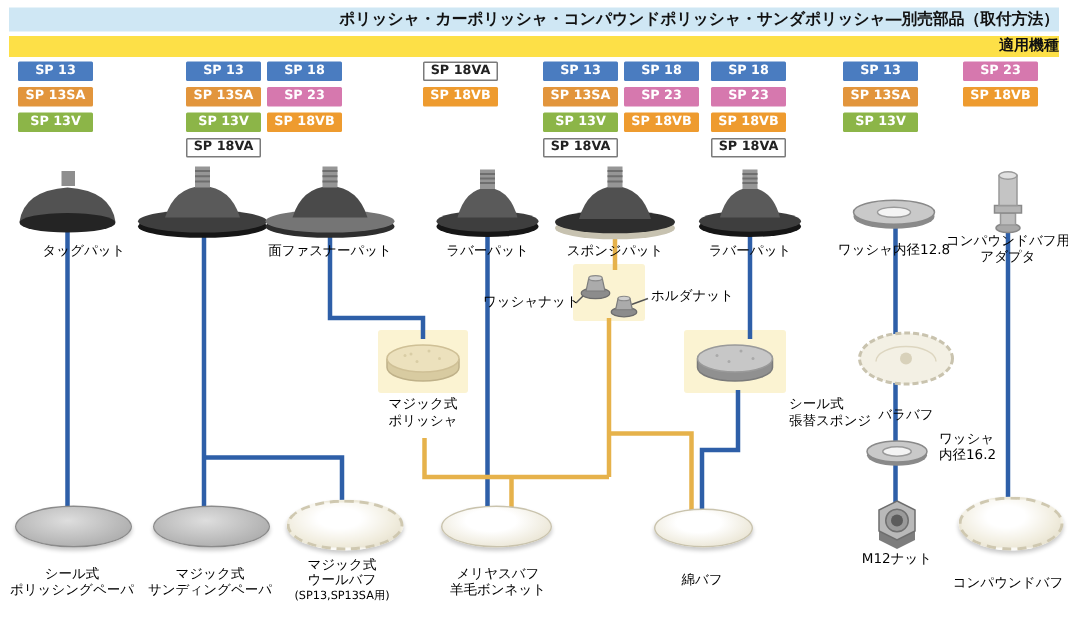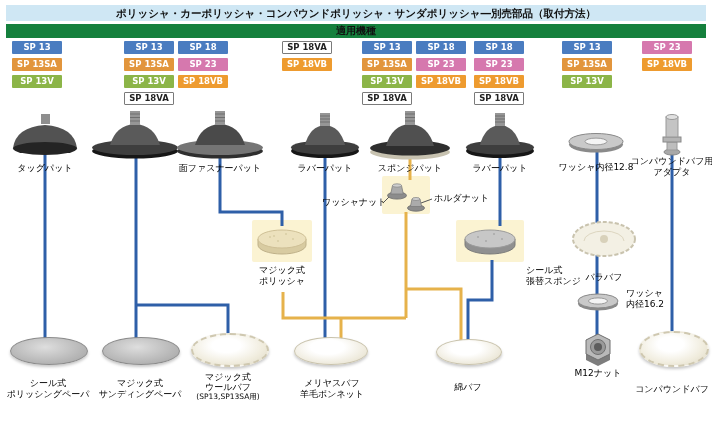--- a/index.html
+++ b/index.html
@@ -1,18 +1,18 @@
 <!DOCTYPE html>
 <html><head>
 <meta charset="utf-8">
 <style>
   html,body{margin:0;padding:0;background:#fff;}
   .stage{position:relative;width:712px;height:424px;background:#ffffff;overflow:hidden;
          font-family:"DejaVu Sans","Liberation Sans",sans-serif;color:#111;}
-  .bar{position:absolute;left:6px;width:700px;text-align:center;font-weight:bold;z-index:4;}
+  .bar{position:absolute;left:6px;width:700px;text-align:right;font-weight:bold;z-index:4;}
   .bar-title{top:5px;height:16px;line-height:16px;font-size:10.5px;}
   .bar-models{top:24px;height:14px;line-height:14px;font-size:10px;}
   .badge{position:absolute;width:50px;height:13px;line-height:13px;text-align:center;
          font-size:8.5px;font-weight:bold;color:#fff;border-radius:1px;z-index:4;}
   .badge--va{color:#222;border:1px solid #7a7a7a;line-height:11px;box-sizing:border-box;}
   .lbl{position:absolute;font-size:9px;line-height:11px;color:#000;z-index:5;}
   .lbl.c{text-align:center;}
   .lbl span{display:block;}
   .lbl .small{font-size:7.5px;}
   .box{position:absolute;border-radius:2px;z-index:1;}
@@ -23,21 +23,21 @@
   .disc-white{background:radial-gradient(ellipse at 45% 35%, #ffffff 30%, #eeeadc 70%, #ddd7c2);border:1px solid #c9c3ad;}
   .disc-fluff{background:radial-gradient(ellipse at 45% 35%, #ffffff 25%, #f0ecdd 65%, #ddd7c2);border:2px dashed #cfc8b0;}
   .note{position:absolute;left:8px;top:407px;width:700px;font-size:9.5px;color:#000;z-index:4;}
 </style>
 </head>
 <body>
 
 <div class="stage">
 
   <div class="bar bar-title" style="background: rgb(207, 231, 244);">ポリッシャ・カーポリッシャ・コンパウンドポリッシャ・サンダポリッシャ―別売部品（取付方法）</div>
-  <div class="bar bar-models" style="background: #15803d;">適用機種</div>
+  <div class="bar bar-models" style="background: #fde047;">適用機種</div>
 
   <span class="badge" style="left: 12px; top: 41px; background: rgb(74, 124, 192);">SP 13</span>
   <span class="badge" style="left: 12px; top: 58px; background: rgb(226, 149, 60);">SP 13SA</span>
   <span class="badge" style="left: 12px; top: 75px; background: rgb(140, 181, 72);">SP 13V</span>
 
   <span class="badge" style="left: 124px; top: 41px; background: rgb(74, 124, 192);">SP 13</span>
   <span class="badge" style="left: 124px; top: 58px; background: rgb(226, 149, 60);">SP 13SA</span>
   <span class="badge" style="left: 124px; top: 75px; background: rgb(140, 181, 72);">SP 13V</span>
   <span class="badge badge--va" style="left: 124px; top: 92px; background: rgb(255, 255, 255);">SP 18VA</span>
   <span class="badge" style="left: 178px; top: 41px; background: rgb(74, 124, 192);">SP 18</span>
@@ -232,21 +232,21 @@
   <div class="img" style="left:580px;top:332px">
     <svg width="36" height="34" viewBox="0 0 36 34">
       <polygon points="18,5 30,11 30,28 18,34 6,28 6,11" fill="#7d7d7d"></polygon>
       <polygon points="18,2 30,8 30,22 18,28 6,22 6,8" fill="#b9b9b9" stroke="#6e6e6e"></polygon>
       <circle cx="18" cy="15" r="7.5" fill="#9a9a9a" stroke="#707070"></circle>
       <circle cx="18" cy="15" r="4" fill="#5c5c5c"></circle>
     </svg>
   </div>
   <div class="disc disc-fluff" style="left:639px;top:331px;width:66px;height:32px"></div>
 
-  <div class="lbl c" style="left:5px;top:163px;width:80px">タッグパット</div>
+  <div class="lbl c" style="left:16px;top:163px;width:80px">タッグパット</div>
   <div class="lbl c" style="left:175px;top:163px;width:90px">面ファスナーパット</div>
   <div class="lbl c" style="left:287px;top:163px;width:76px">ラバーパット</div>
   <div class="lbl c" style="left:368px;top:163px;width:84px">スポンジパット</div>
   <div class="lbl c" style="left:462px;top:163px;width:76px">ラバーパット</div>
   <div class="lbl c" style="left:556px;top:162px;width:80px">ワッシャ内径12.8</div>
   <div class="lbl c" style="left:630px;top:156px;width:84px">
     <span>コンパウンドバフ用</span>
     <span>アダプタ</span>
   </div>
 

